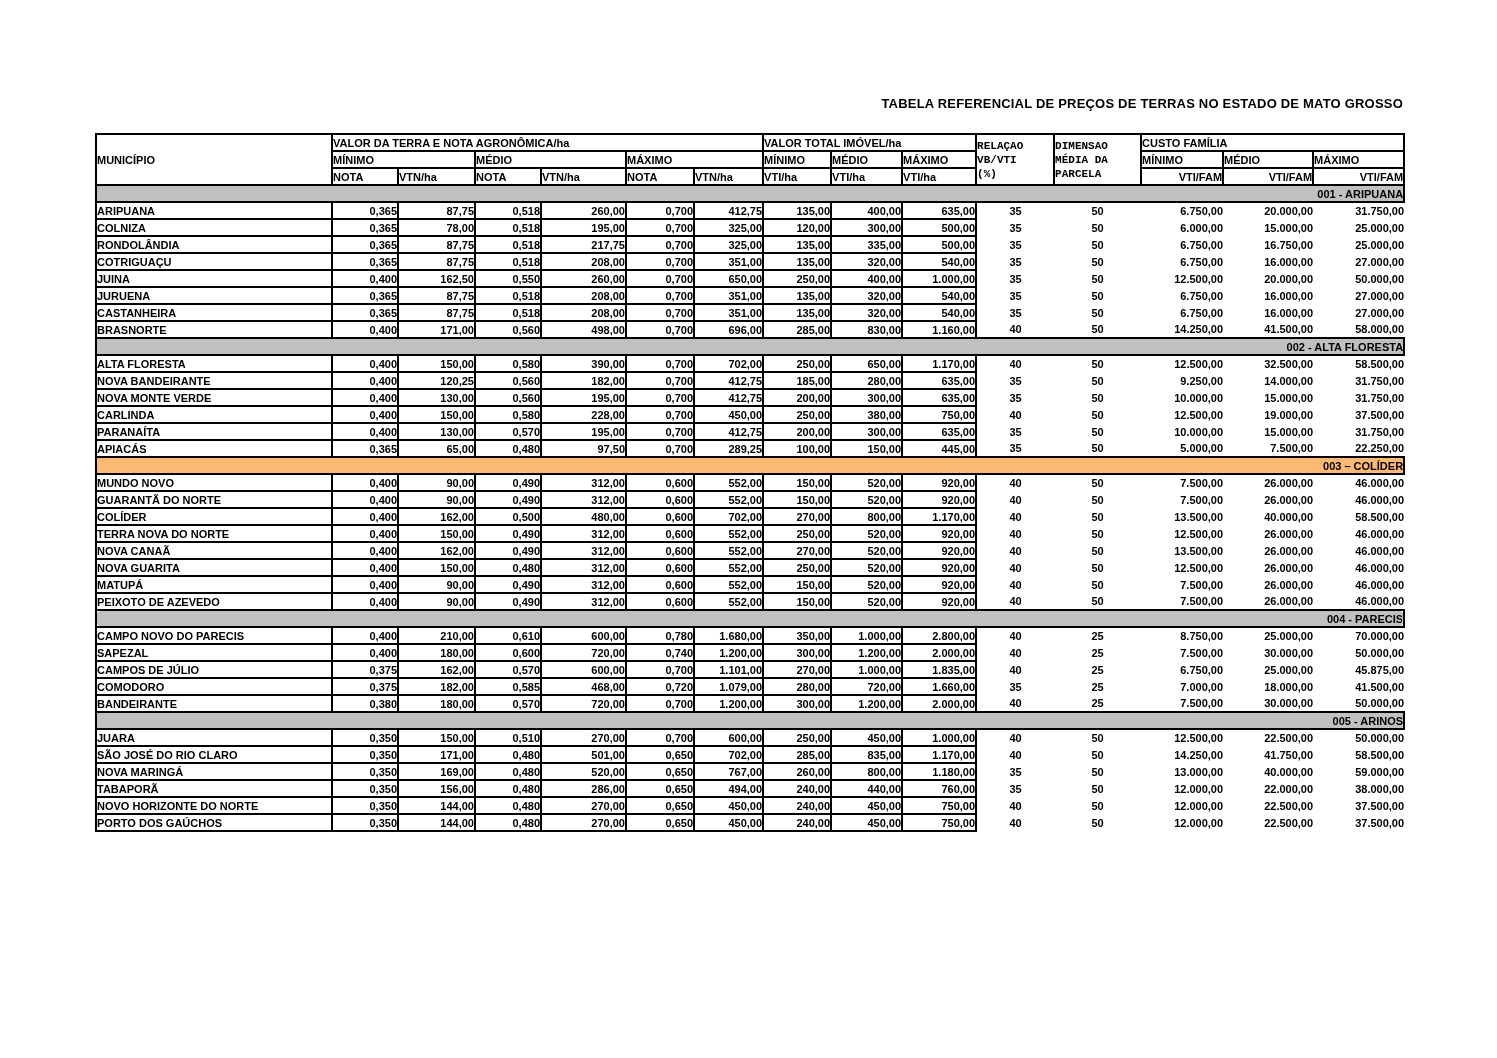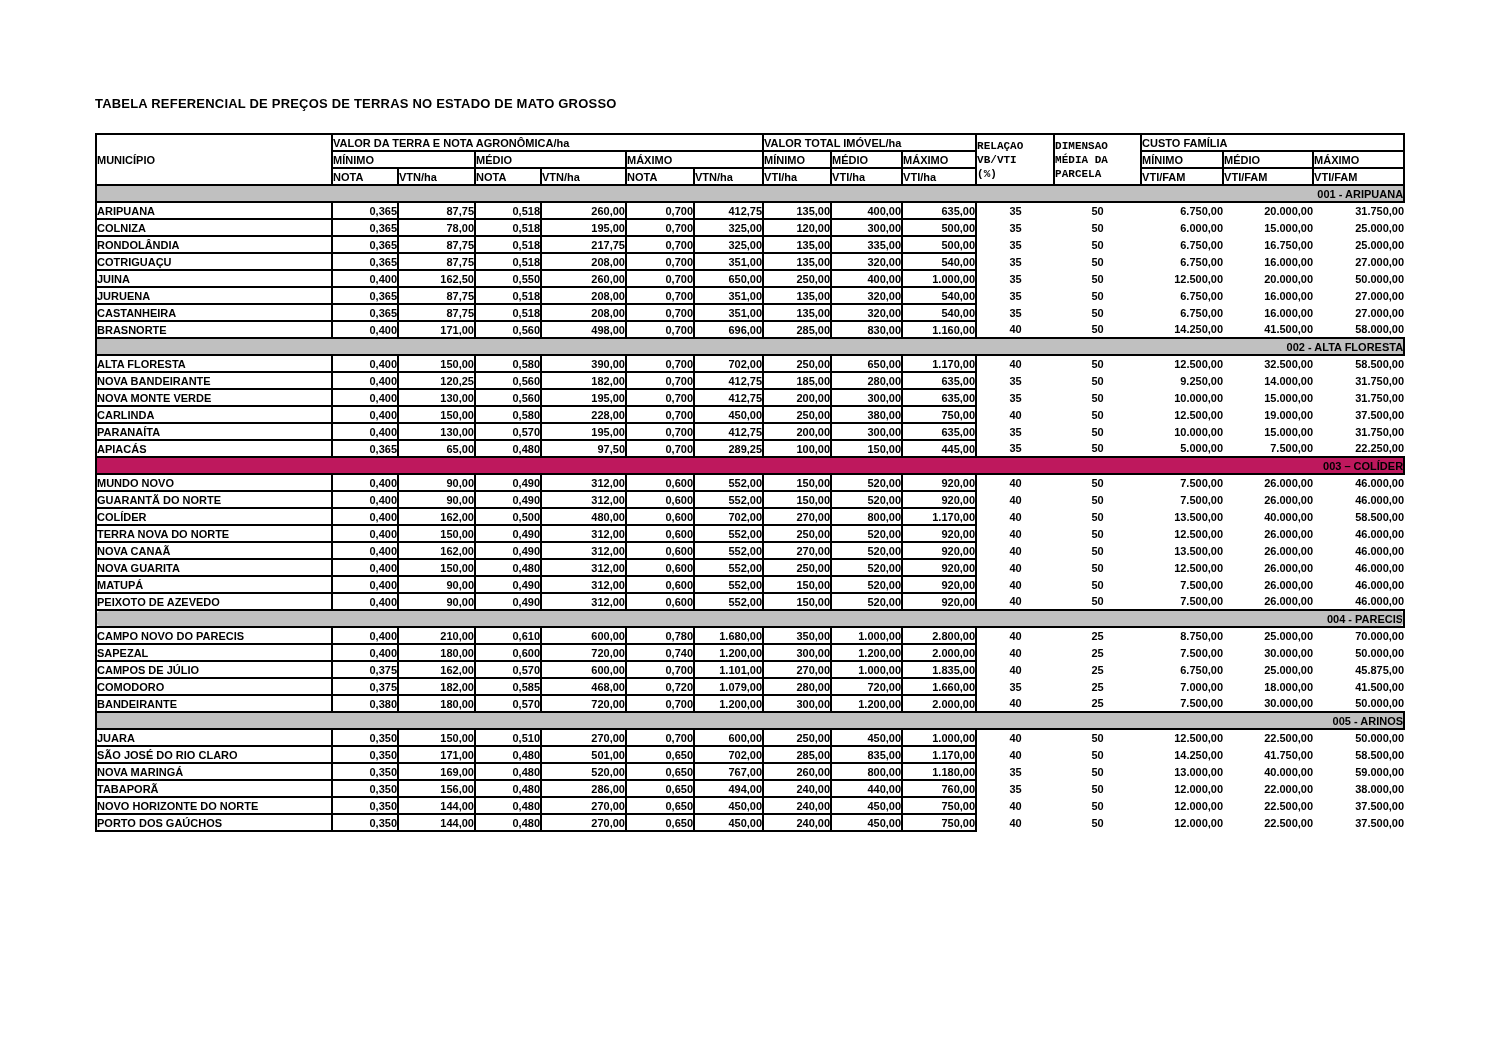--- a/index.html
+++ b/index.html
@@ -2,32 +2,32 @@
 <html><head>
 <meta charset="utf-8">
 <style>
   html,body{margin:0;padding:0;}
   body{
     width:1497px;height:1058px;background:#ffffff;position:relative;
     font-family:"Liberation Sans", sans-serif;color:#000;overflow:hidden;
   }
   .title{
     position:absolute;left:95px;top:96px;width:1308px;
-    text-align:left;font-size:13px;font-weight:bold;letter-spacing:0.2px;
+    text-align:right;font-size:13px;font-weight:bold;letter-spacing:0.2px;
   }
   table.land{
     position:absolute;left:95px;top:133px;width:1308px;
     border-collapse:collapse;table-layout:fixed;
   }
   table.land th, table.land td{
     font-size:11px;font-weight:bold;height:15px;line-height:14px;
     padding:0;white-space:nowrap;overflow:hidden;
   }
   thead th{border:2px solid #000;text-align:left;background:#fff;}
-  thead th.lft{text-align:left;padding-left:0;}
+  thead th.lft{text-align:right;padding-left:0;}
   .hdr3line div{line-height:14px;font-family:Liberation Mono, monospace;}
   td.boxed{border:2px solid #000;}
   td.name{text-align:left;padding-left:3px;}
   td.num{text-align:right;padding-right:4px;}
   td.open-c{border:none;text-align:center;}
   td.open-r{border:none;text-align:right;padding-right:8px;}
   tr.section td{
     border:2px solid #000;text-align:right;padding-left:3px;
   }
 </style>
@@ -336,21 +336,21 @@
         <td class="boxed num">100,00</td>
         <td class="boxed num">150,00</td>
         <td class="boxed num">445,00</td>
         <td class="open-c">35</td>
         <td class="open-c">50</td>
         <td class="open-r">5.000,00</td>
         <td class="open-r">7.500,00</td>
         <td class="open-r">22.250,00</td>
       </tr>
       <tr class="section">
-        <td colspan="15" style="background: #be185d;">003 – COLÍDER</td>
+        <td colspan="15" style="background: #fdba74;">003 – COLÍDER</td>
       </tr>
       <tr>
         <td class="boxed name">MUNDO NOVO</td>
         <td class="boxed num">0,400</td>
         <td class="boxed num">90,00</td>
         <td class="boxed num">0,490</td>
         <td class="boxed num">312,00</td>
         <td class="boxed num">0,600</td>
         <td class="boxed num">552,00</td>
         <td class="boxed num">150,00</td>

